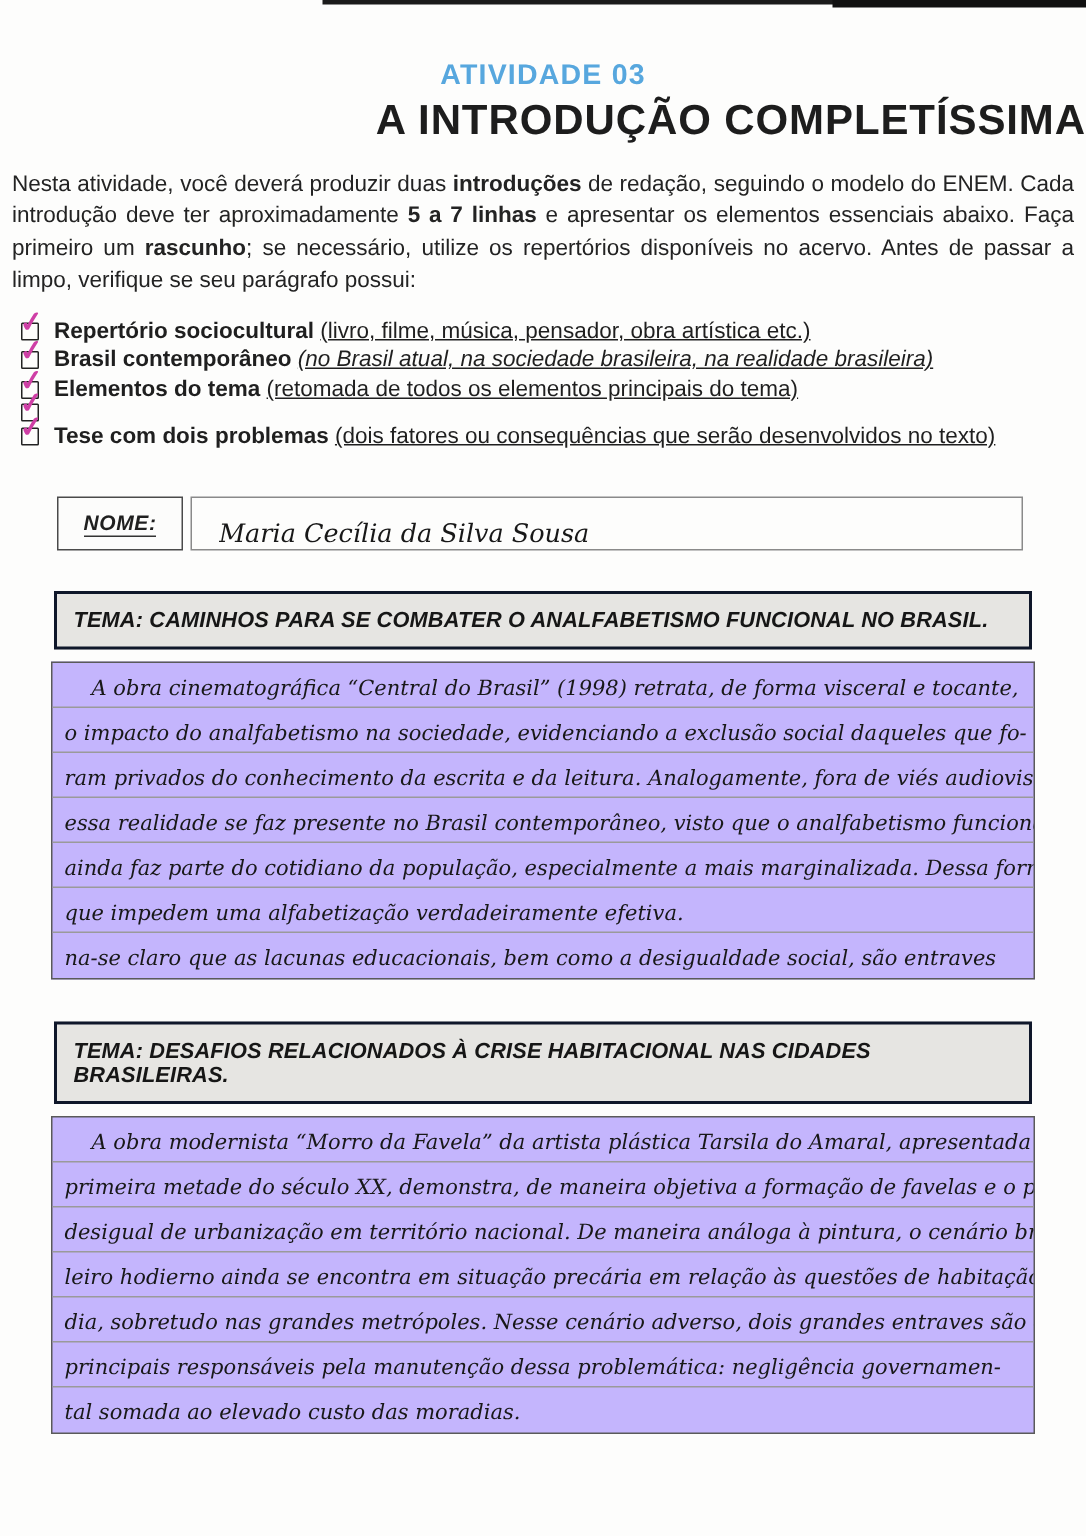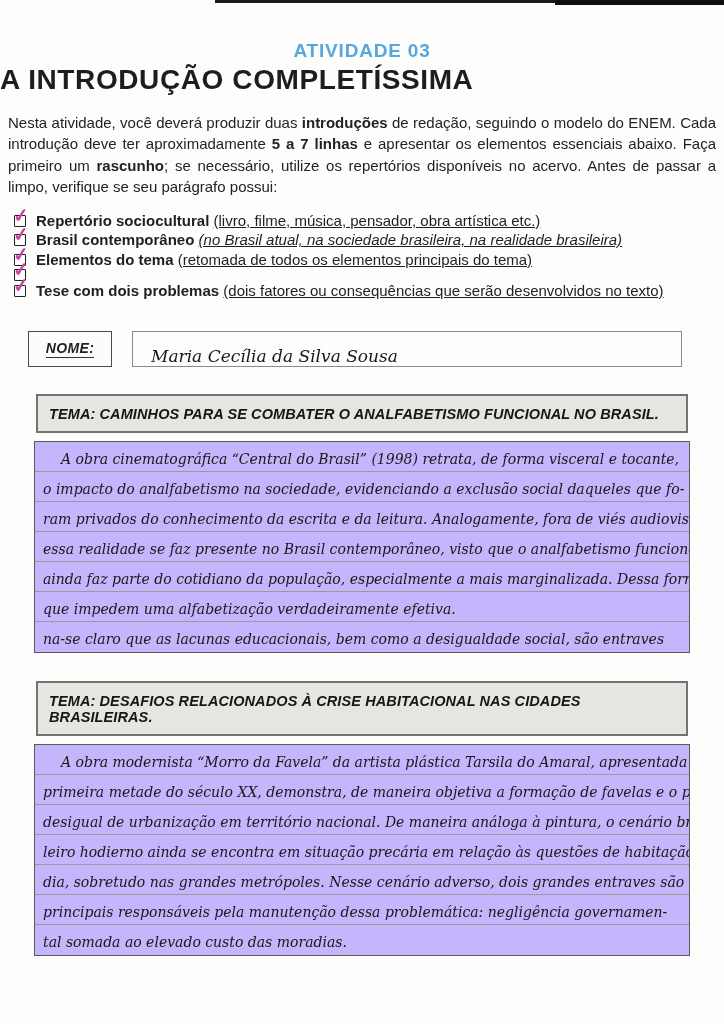--- a/index.html
+++ b/index.html
@@ -24,21 +24,21 @@
 
   .activity-label {
     margin-top: 40px;
     text-align: center;
     color: #57a7de;
     font-weight: 700;
     font-size: 19px;
     letter-spacing: 0.8px;
   }
   .page-title {
-    text-align: left;
+    text-align: right;
     color: #1d1d1d;
     font-weight: 700;
     font-size: 28px;
     letter-spacing: 0.6px;
     margin-top: 2px;
   }
 
   .intro {
     margin: 16px 8px 0 8px;
     font-size: 15px;
@@ -73,24 +73,24 @@
     font-weight: 700;
     color: #cf3fa6;
     transform: rotate(-6deg);
     line-height: 1;
   }
   .check-item .lbl { font-weight: 700; }
   .check-item .desc { font-weight: 400; text-decoration: underline; }
   .check-item .desc.it { font-style: italic; }
 
   .name-row {
-    margin: 30px 42px 0 28px;
+    margin: 30px 42px 0 38px;
     display: flex;
     align-items: stretch;
-    gap: 20px;
+    gap: 5px;
     height: 36px;
   }
   .name-label-box {
     border: 1.6px solid #4a4a4a;
     width: 84px;
     display: flex; align-items: center; justify-content: center;
     font-weight: 700; font-style: italic;
     font-size: 14px; letter-spacing: 0.4px;
     flex: 0 0 auto;
     background: #fcfcfb;
@@ -107,21 +107,21 @@
     font-family: "DejaVu Serif", serif;
     font-style: italic;
     color: #181818;
     white-space: nowrap;
     overflow: hidden;
   }
   .name-value-box .hand { font-size: 17px; }
 
   .theme-box {
     margin: 27px 36px 0 36px;
-    border: 2px solid #737373;
+    border: 2px solid #0f172a;
     background: #e6e5e2;
     padding: 10px 11px 9px 11px;
     font-weight: 700; font-style: italic;
     font-size: 14.5px;
     letter-spacing: 0.1px;
     color: #161616;
   }
   .theme-box.second { margin-top: 28px; }
 
   .essay-box {

